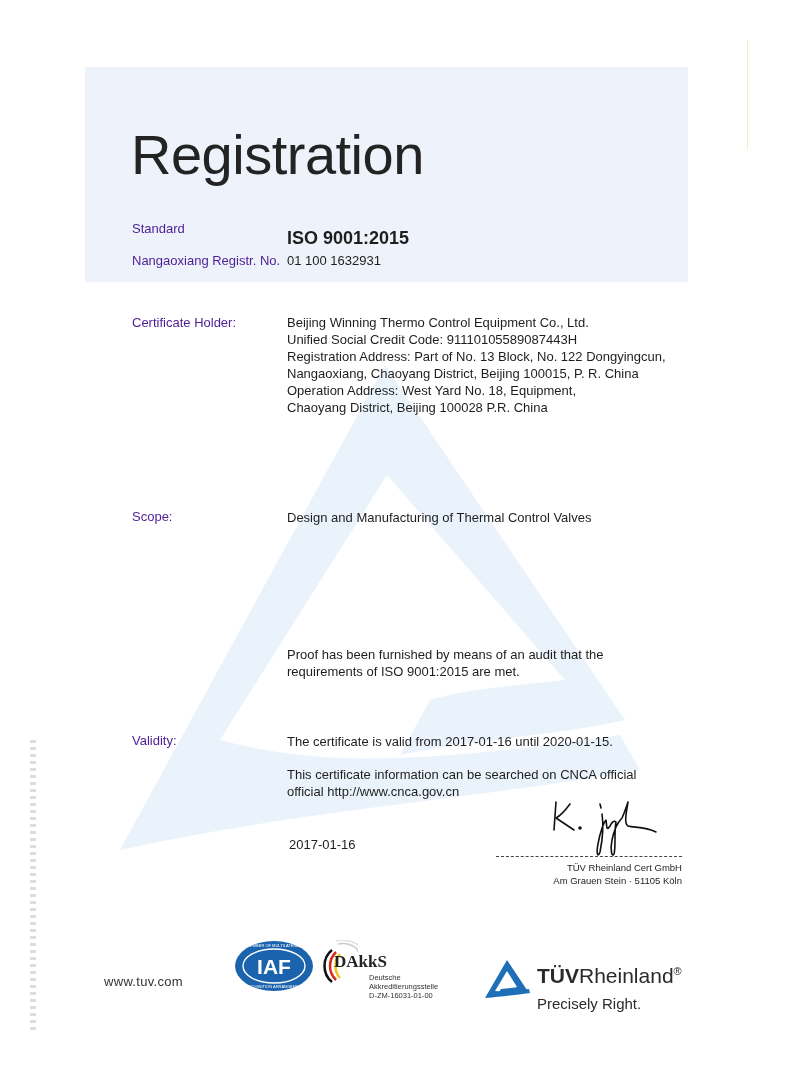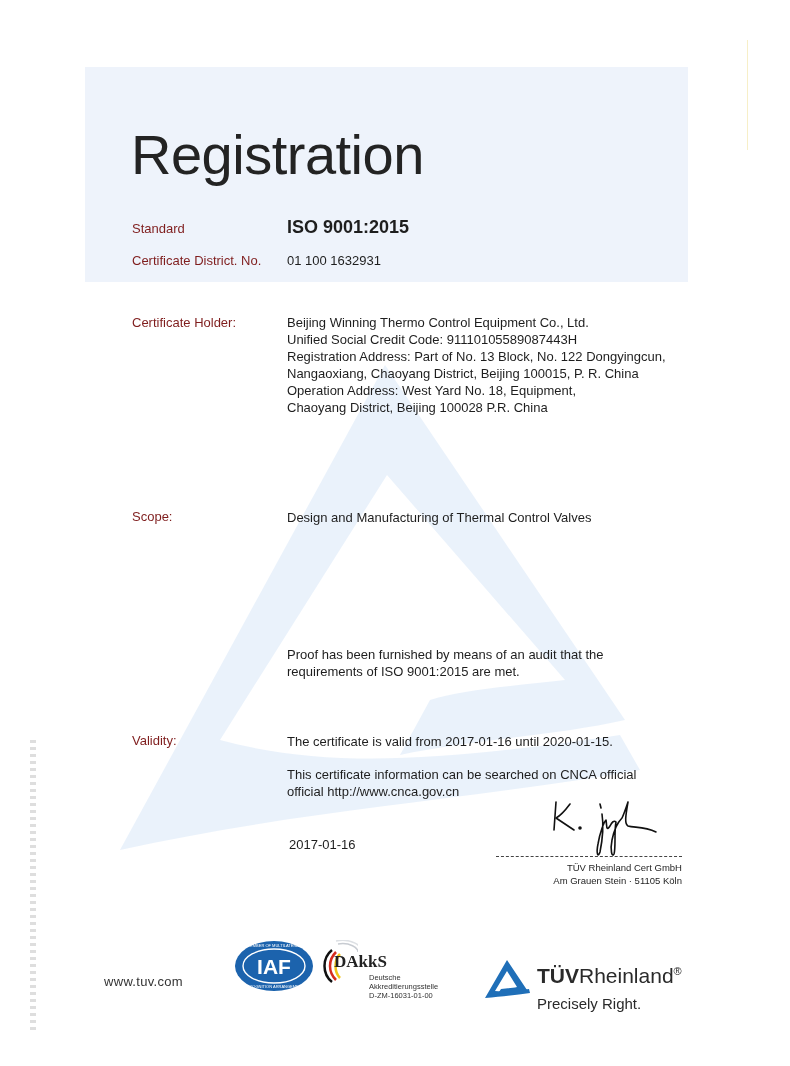--- a/index.html
+++ b/index.html
@@ -18,23 +18,23 @@
     position: absolute; left: 747px; top: 40px; width: 1px; height: 110px;
     background: #f7efc8; z-index: 1;
   }
   .side-code {
     position: absolute; left: 30px; top: 740px; width: 6px; height: 290px;
     background: repeating-linear-gradient(to bottom, #c8c8c8 0 3px, transparent 3px 7px);
     opacity: 0.6; z-index: 1;
   }
   .abs { position: absolute; z-index: 2; white-space: nowrap; }
   .title { left: 131px; top: 122px; font-size: 56px; letter-spacing: -0.5px; color: #232323; }
-  .lbl { font-size: 13px; color: #7f1d1d; }
+  .lbl { font-size: 13px; color: #4c1d95; }
   .val { font-size: 13px; color: #1e1e1e; line-height: 17px; }
-  .std-val { font-size: 18px; font-weight: bold; color: #1e1e1e; }
+  .std-val { font-size: 18px; font-weight: bold; color: #1e1e1e; margin-top: 11px; }
   .bold { font-weight: normal; }
   .small { font-size: 9.5px; color: #1e1e1e; text-align: right; line-height: 13px; }
   .sig-line { position: absolute; left: 496px; top: 856px; width: 186px; height: 1px;
     border-top: 1px dashed #444; z-index: 2; }
   .url { left: 104px; top: 974px; font-size: 13px; color: #333; letter-spacing: 0.3px; }
   .tuv-name { left: 537px; top: 964px; font-size: 21px; color: #2a2a2a; }
   .tuv-name b { font-weight: bold; }
   .tuv-reg { font-size: 11px; vertical-align: super; }
   .tuv-tag { left: 537px; top: 995px; font-size: 15px; color: #2a2a2a; }
   .dakks-t { left: 334px; top: 952px; font-family: "Liberation Serif", serif; font-size: 17px; font-weight: bold; color: #222; }
@@ -50,21 +50,21 @@
 
 <div class="header-box"></div>
 <div class="margin-line"></div>
 <div class="side-code"></div>
 
 <div class="abs title">Registration</div>
 
 <div class="abs lbl" style="left:132px; top:221px;">Standard</div>
 <div class="abs std-val" style="left:287px; top:217px;">ISO 9001:2015</div>
 
-<div class="abs lbl" style="left:132px; top:253px;">Certificate District. No.</div>
+<div class="abs lbl" style="left:132px; top:253px;">Nangaoxiang Registr. No.</div>
 <div class="abs val" style="left:287px; top:252px;">01 100 1632931</div>
 
 <div class="abs lbl" style="left:132px; top:315px;">Certificate Holder:</div>
 <div class="abs" style="left:287px; top:314px;">
   <div class="val bold">Beijing Winning Thermo Control Equipment Co., Ltd.</div>
   <div class="val">Unified Social Credit Code: 91110105589087443H</div>
   <div class="val">Registration Address: Part of No. 13 Block, No. 122 Dongyingcun,</div>
   <div class="val">Nangaoxiang, Chaoyang District, Beijing 100015, P. R. China</div>
   <div class="val">Operation Address: West Yard No. 18, Equipment,</div>
   <div class="val">Chaoyang District, Beijing 100028 P.R. China</div>

